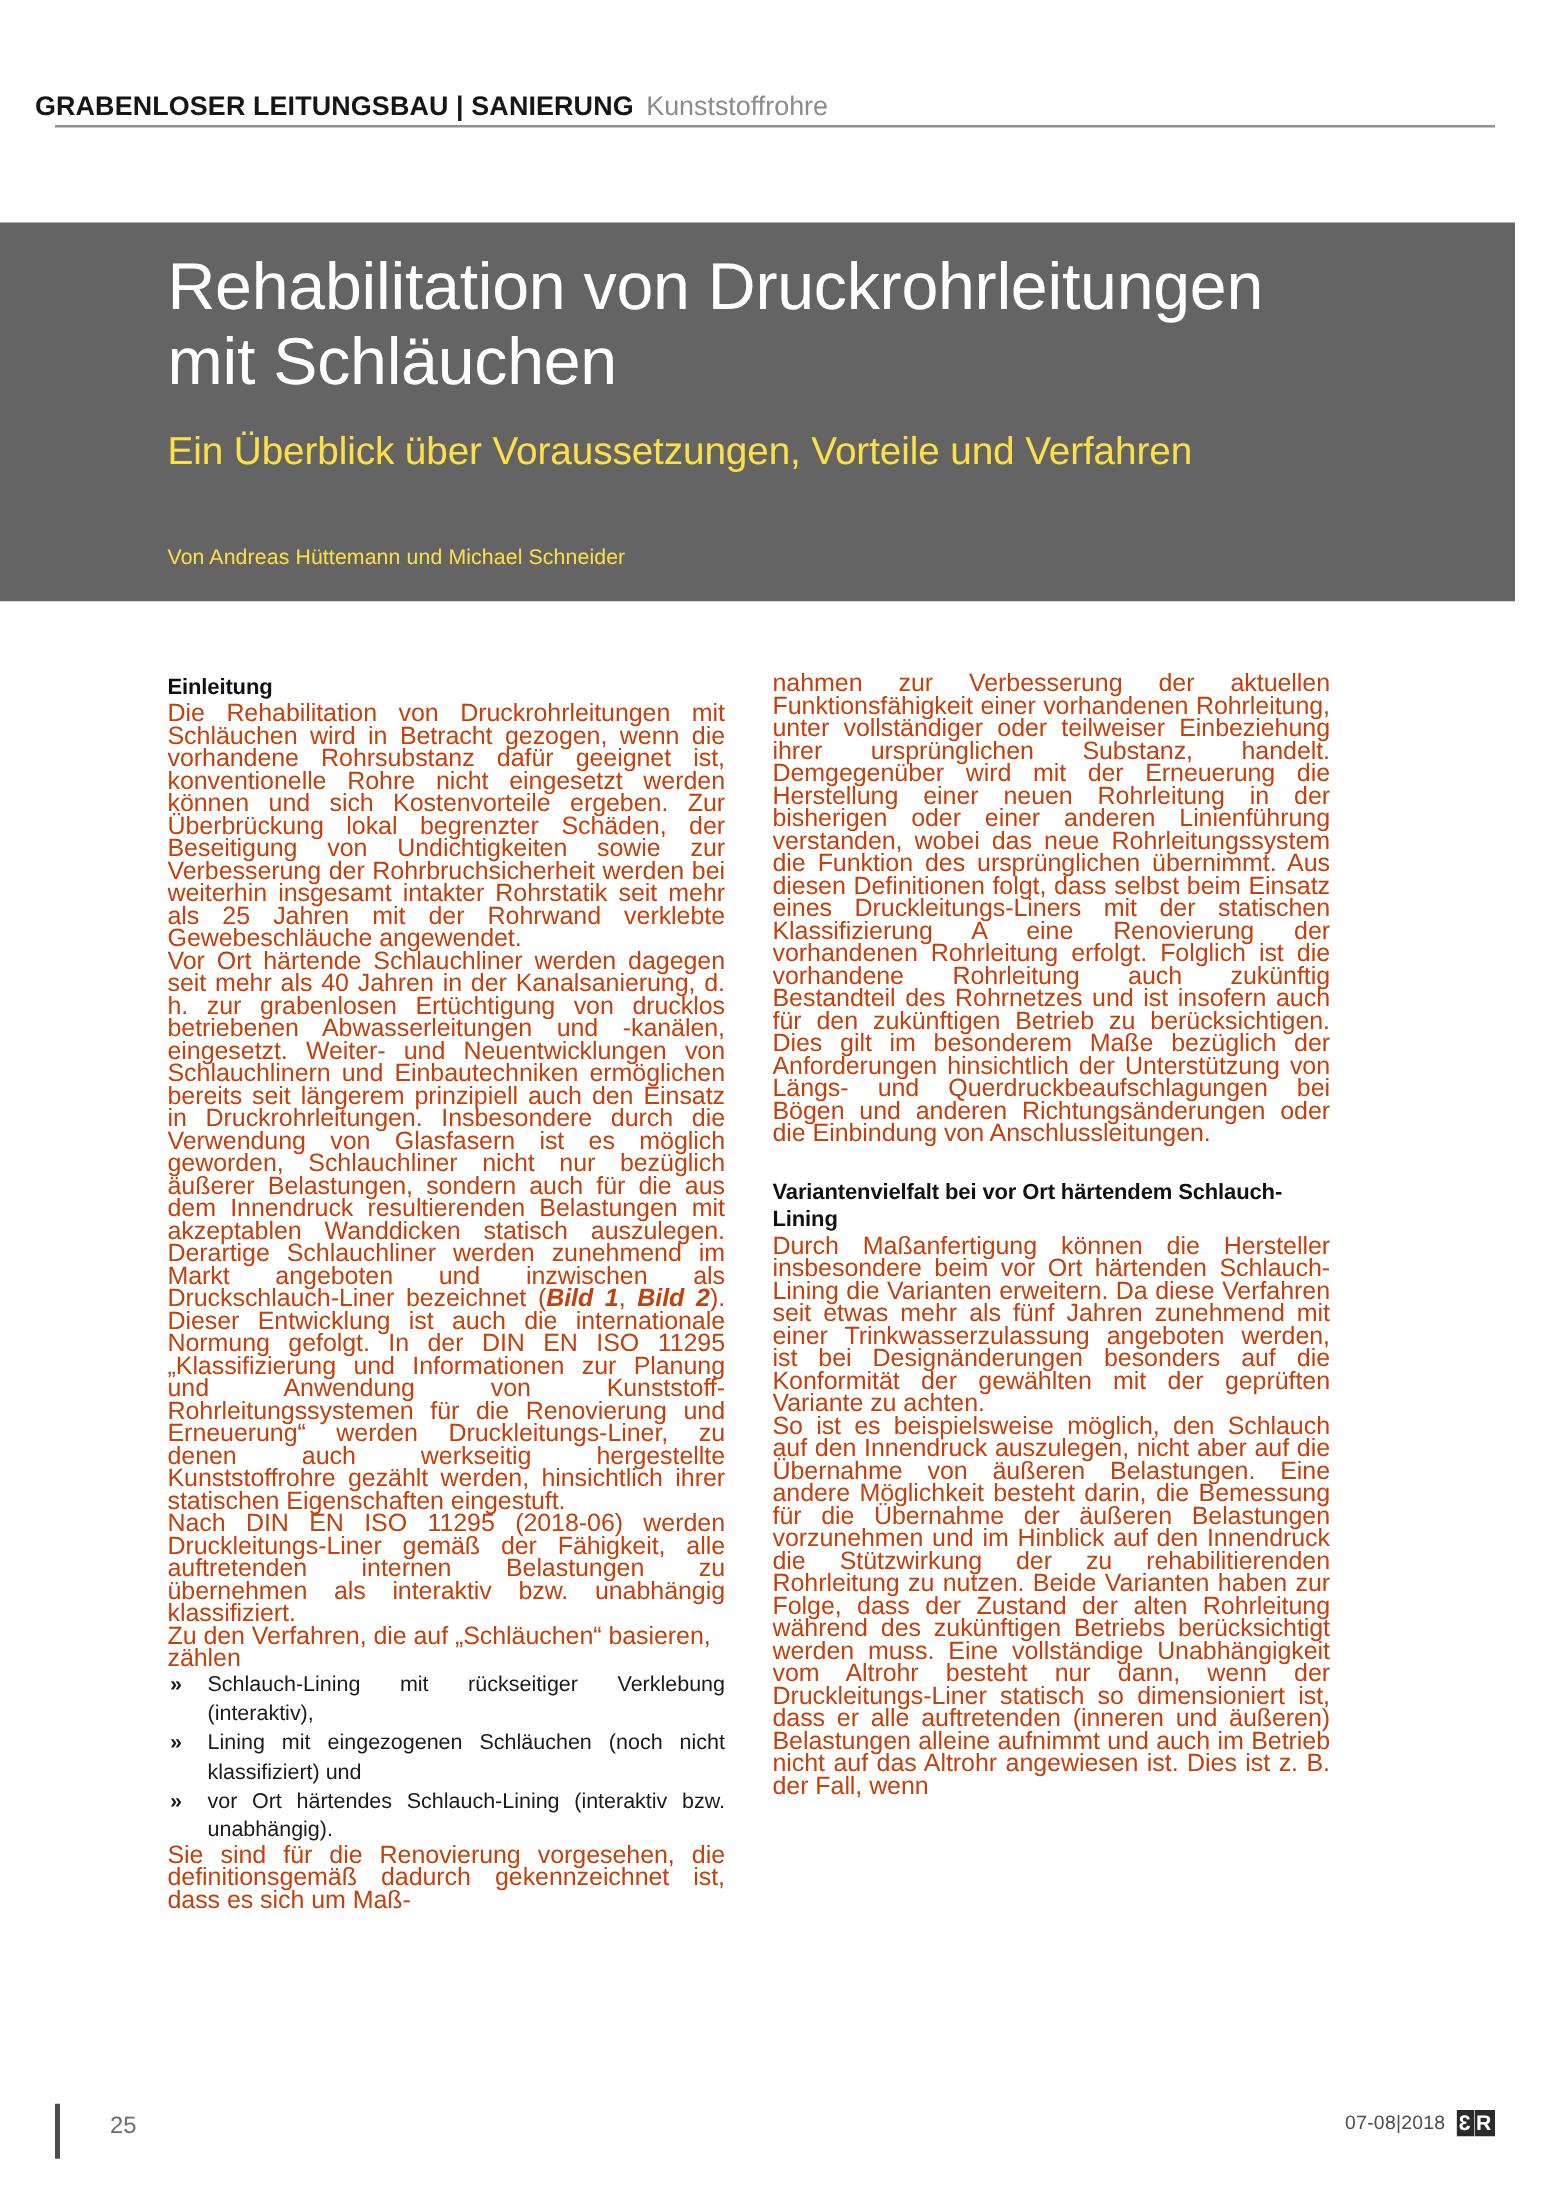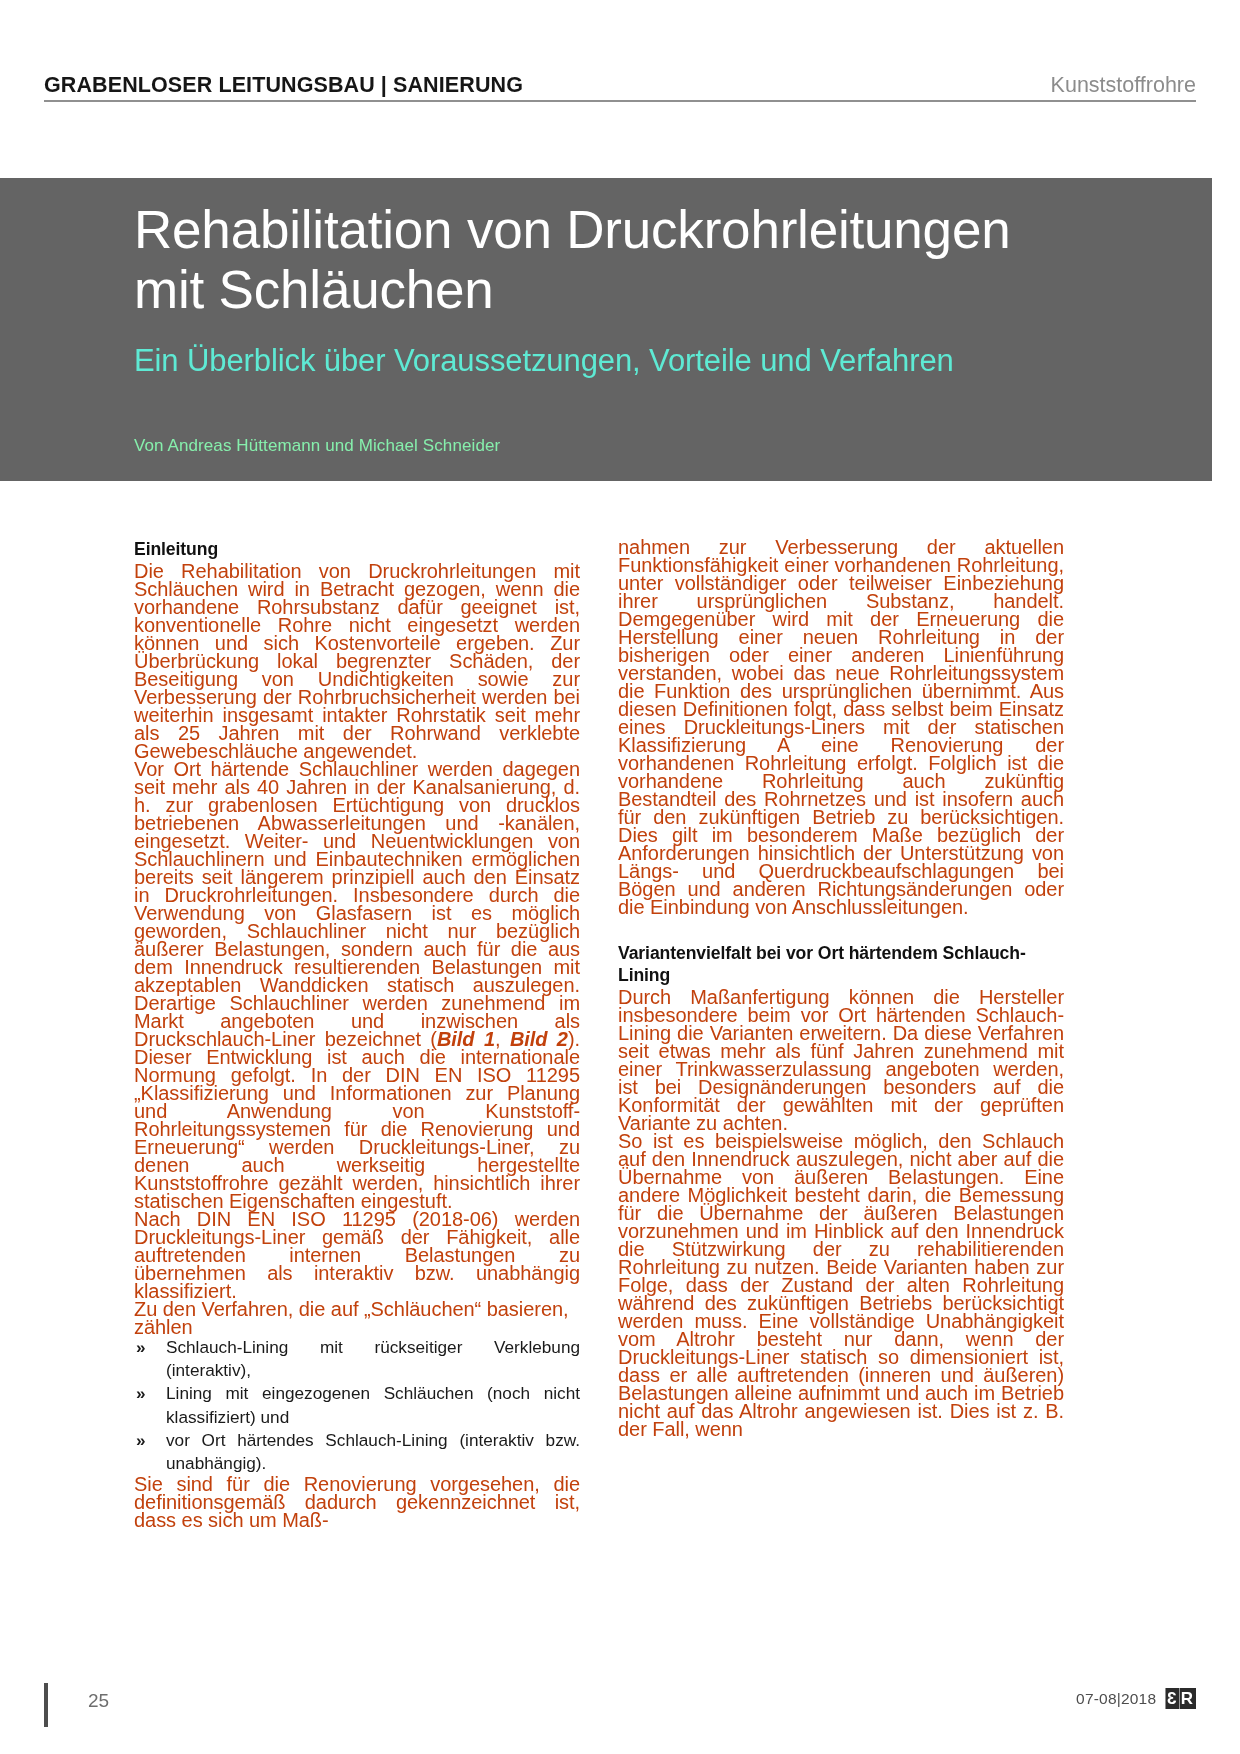--- a/index.html
+++ b/index.html
@@ -16,28 +16,27 @@
     width: 1240px;
     height: 1754px;
     background: #ffffff;
     overflow: hidden;
     box-sizing: border-box;
   }
 
   
   .runhead {
     position: absolute;
-    left: 44px;
+    left: 28px;
     top: 48px;
     width: 1152px;
     height: 50px;
     display: flex;
     align-items: flex-end;
     white-space: nowrap;
-    justify-content: space-between;
   }
   .runhead-main {
     font-weight: bold;
     font-size: 21.5px;
     letter-spacing: 0.1px;
     color: #161616;
     font-stretch: condensed;
   }
   .runhead-sub {
     font-size: 21.5px;
@@ -72,30 +71,30 @@
   .banner-title {
     color: #ffffff;
     font-size: 53px;
     line-height: 60px;
     font-weight: 300;
     font-stretch: condensed;
     letter-spacing: -0.2px;
     margin: 0;
   }
   .banner-subtitle {
-    color: #5eead4;
+    color: #fde047;
     font-size: 31px;
     line-height: 38px;
     font-weight: 300;
     font-stretch: condensed;
     margin: 22px 0 0 0;
     letter-spacing: -0.1px;
   }
   .banner-byline {
-    color: #86efac;
+    color: #fde047;
     font-size: 17px;
     font-weight: 300;
     font-stretch: condensed;
     margin: 56px 0 0 0;
     letter-spacing: 0.1px;
   }
 
   
   .columns {
     position: absolute;

